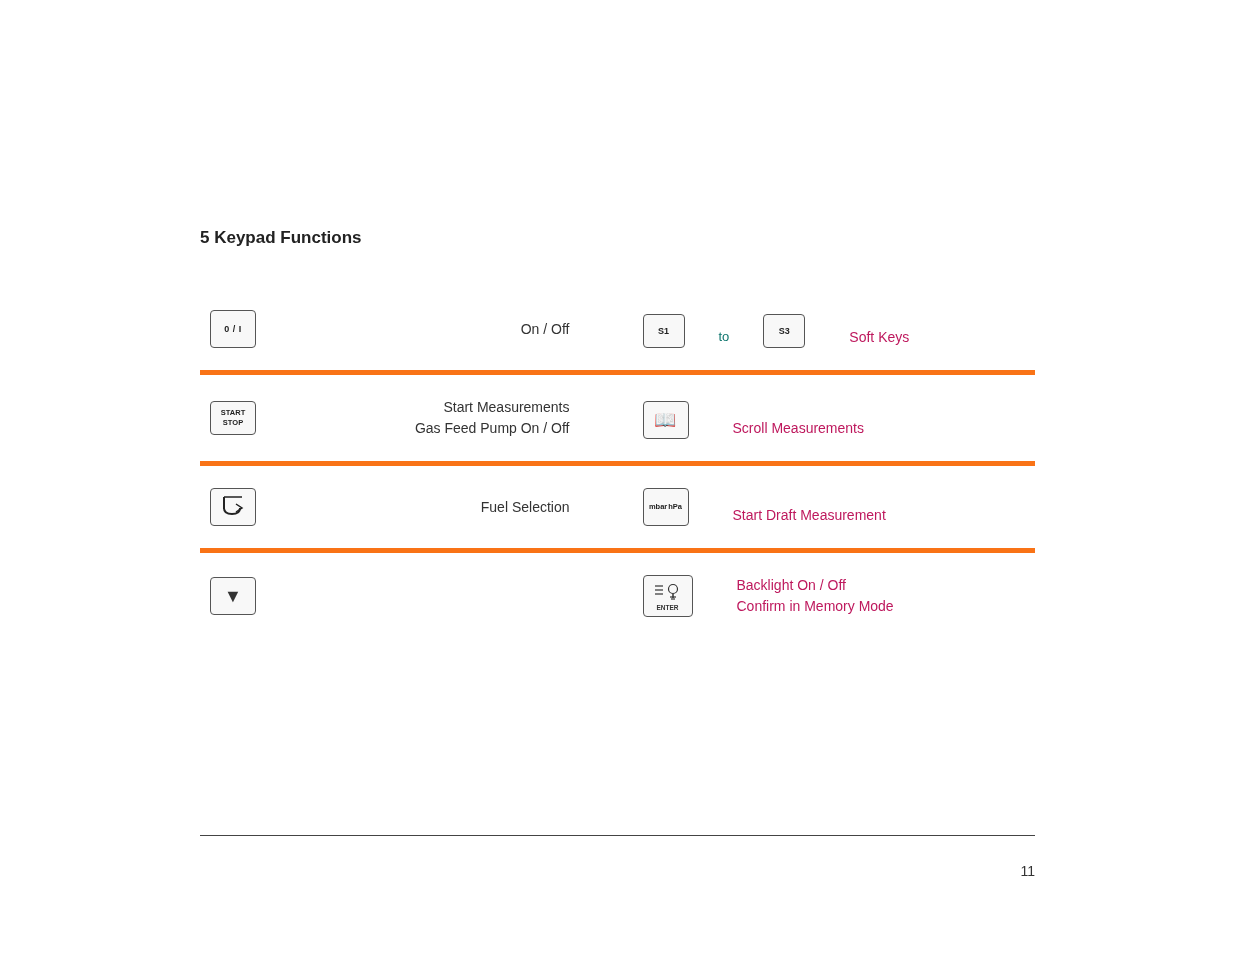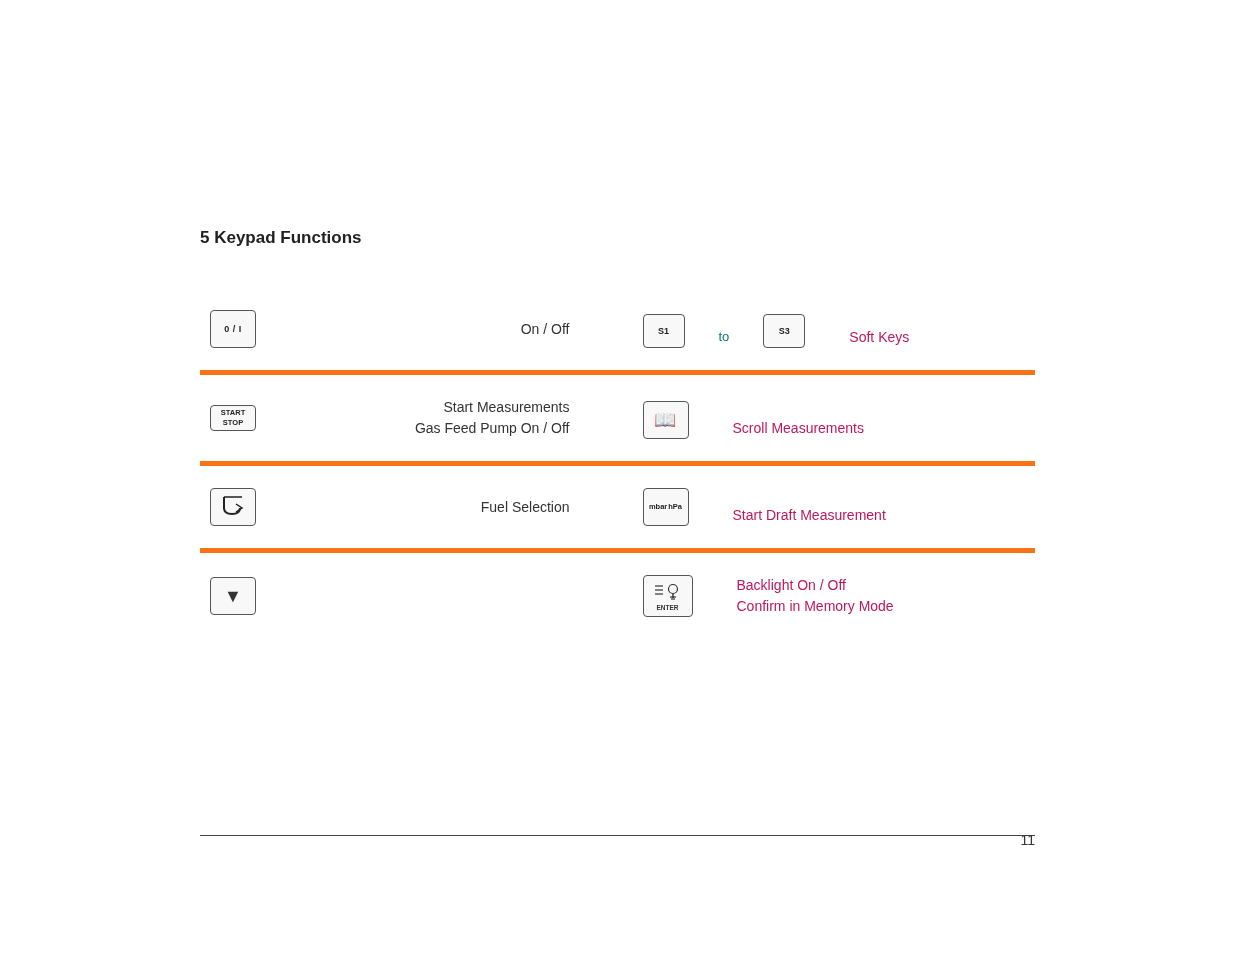--- a/index.html
+++ b/index.html
@@ -40,21 +40,21 @@
     .btn-on-off {
       width: 46px;
       height: 38px;
       font-size: 9px;
       font-weight: bold;
       letter-spacing: 0.5px;
     }
 
     .btn-start-stop {
       width: 46px;
-      height: 26px;
+      height: 34px;
       font-size: 7.5px;
       font-weight: bold;
       text-align: center;
       line-height: 1.3;
     }
 
     .btn-fuel {
       width: 46px;
       height: 38px;
       font-size: 10px;
@@ -110,21 +110,21 @@
       position: absolute;
       bottom: 118px;
       left: 200px;
       width: 835px;
       height: 1.5px;
       background: #444;
     }
 
     .page-number {
       position: absolute;
-      bottom: 106px;
+      bottom: 75px;
       right: 200px;
       font-size: 14px;
       color: #333;
     }
 
     .left-label {
       flex: 1;
       text-align: right;
       font-size: 14px;
       color: #333;

